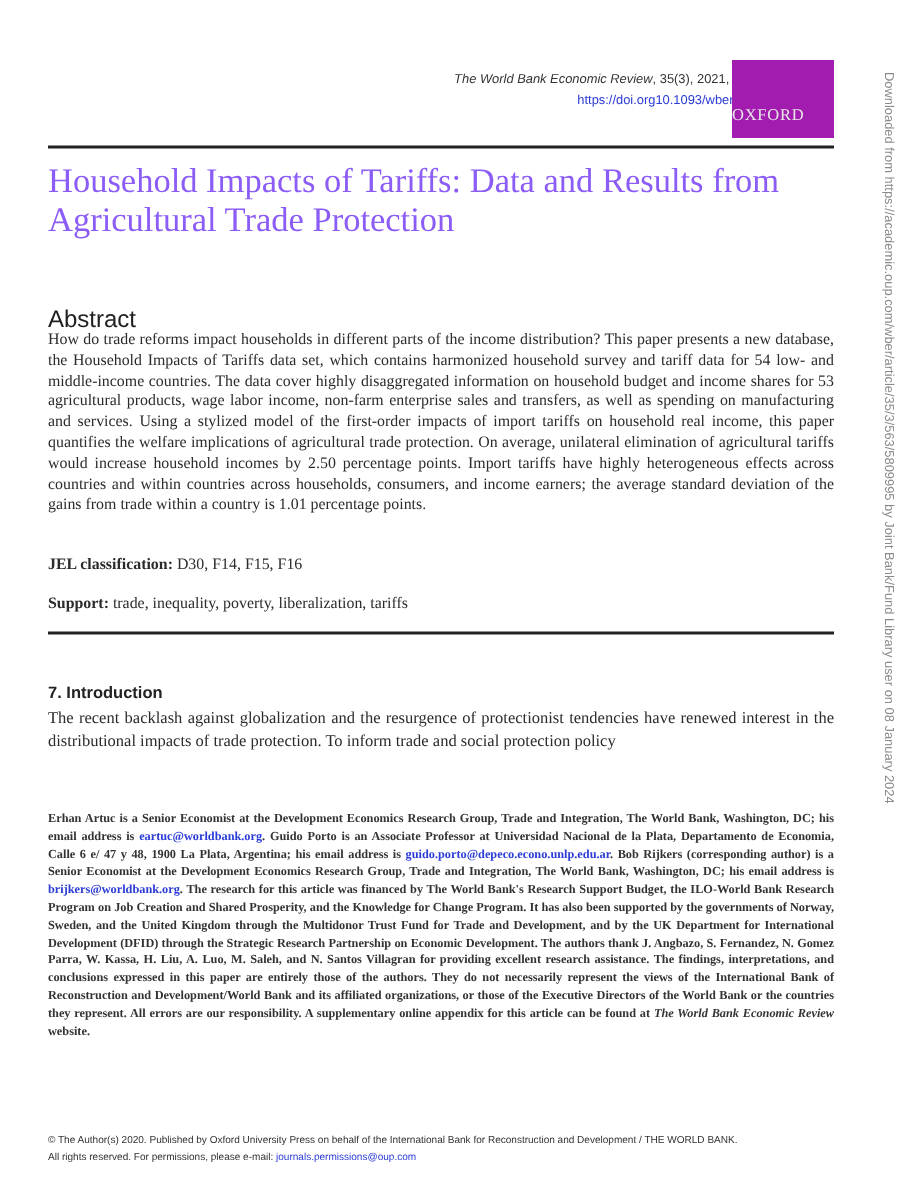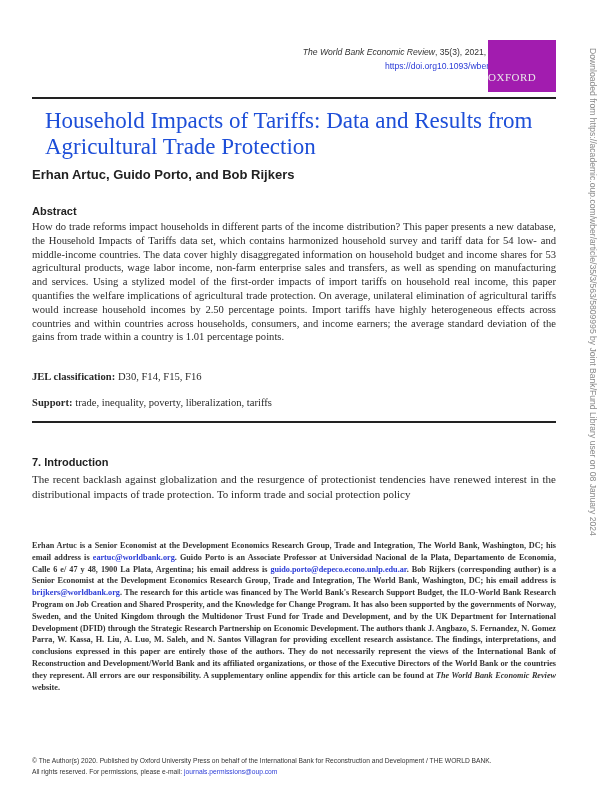--- a/index.html
+++ b/index.html
@@ -5,23 +5,23 @@
     html, body { margin: 0; padding: 0; background: #fff; }
     body { width: 600px; height: 800px; position: relative; overflow: hidden; color: #222; }
     .page { position: absolute; left: 0; top: 0; width: 600px; height: 800px; padding-left: 40px; }
 
     .journal-info { position: absolute; right: 118px; top: 45px; text-align: right; font-family: "Liberation Sans", sans-serif; font-size: 8.6px; line-height: 14px; color: #333; }
     .journal-info .jname { font-style: italic; }
     .journal-info a { color: #2a3bd6; text-decoration: none; }
     .oxford-logo { position: absolute; left: 488px; top: 40px; width: 68px; height: 52px; background: #a21caf; color: #e8e8e8; font-family: "Liberation Serif", serif; font-size: 11px; letter-spacing: 0.5px; text-align: left; box-sizing: border-box; padding-top: 31px; }
 
     .rule-top { position: absolute; left: 32px; top: 97px; width: 524px; height: 2px; background: #222; }
-    .title { position: absolute; left: 45px; top: 108px; width: 530px; font-family: "Liberation Serif", serif; font-size: 23px; line-height: 26px; color: #1d4ed8; margin: 0; font-weight: normal; }
+    .title { position: absolute; left: 32px; top: 108px; width: 530px; font-family: "Liberation Serif", serif; font-size: 23px; line-height: 26px; color: #8b5cf6; margin: 0; font-weight: normal; }
     .authors { position: absolute; left: 32px; top: 167px; font-family: "Liberation Sans", sans-serif; font-weight: bold; font-size: 13px; color: #222; }
-    .abstract-heading { position: absolute; left: 32px; top: 205px; font-family: "Liberation Sans", sans-serif; font-weight: bold; font-size: 11px; color: #222; }
+    .abstract-heading { position: absolute; left: 32px; top: 205px; font-family: "Liberation Sans", sans-serif; font-weight: normal; font-size: 16px; color: #222; }
     .abstract-body { position: absolute; left: 32px; top: 220px; width: 524px; font-family: "Liberation Serif", serif; font-size: 10.6px; line-height: 13.8px; text-align: justify; color: #2b2b2b; margin: 0; }
     .jel { position: absolute; left: 32px; top: 371px; font-family: "Liberation Serif", serif; font-size: 10.6px; color: #2b2b2b; text-align: right; }
     .keywords { position: absolute; left: 32px; top: 397px; font-family: "Liberation Serif", serif; font-size: 10.6px; color: #2b2b2b; }
     .label-b { font-weight: bold; }
 
     .rule-mid { position: absolute; left: 32px; top: 421px; width: 524px; height: 2px; background: #222; }
     .section-heading { position: absolute; left: 32px; top: 456px; font-family: "Liberation Sans", sans-serif; font-weight: bold; font-size: 11px; color: #222; }
     .intro-body { position: absolute; left: 32px; top: 472px; width: 524px; font-family: "Liberation Serif", serif; font-size: 11px; line-height: 15px; text-align: justify; color: #2b2b2b; margin: 0; }
 
     .footnote { position: absolute; left: 32px; top: 540px; width: 524px; font-family: "Liberation Serif", serif; font-size: 8.2px; line-height: 11.8px; text-align: justify; color: #333; margin: 0; font-weight: bold; }
@@ -42,21 +42,20 @@
     <div><span class="jname">The World Bank Economic Review</span><span>, 35(3), 2021, 563–585</span></div>
     <div><a>https://doi.org10.1093/wber/lhaa005</a></div>
     <div>Article</div>
   </div>
 
   <div class="oxford-logo">OXFORD</div>
 
   <div class="rule-top"></div>
 
   <h1 class="title">Household Impacts of Tariffs: Data and Results from Agricultural Trade Protection</h1>
-  <div class="authors">Erhan Artuc, Guido Porto, and Bob Rijkers</div>
 
   <div class="abstract-heading">Abstract</div>
   <p class="abstract-body">How do trade reforms impact households in different parts of the income distribution? This paper presents a new database, the Household Impacts of Tariffs data set, which contains harmonized household survey and tariff data for 54 low- and middle-income countries. The data cover highly disaggregated information on household budget and income shares for 53 agricultural products, wage labor income, non-farm enterprise sales and transfers, as well as spending on manufacturing and services. Using a stylized model of the first-order impacts of import tariffs on household real income, this paper quantifies the welfare implications of agricultural trade protection. On average, unilateral elimination of agricultural tariffs would increase household incomes by 2.50 percentage points. Import tariffs have highly heterogeneous effects across countries and within countries across households, consumers, and income earners; the average standard deviation of the gains from trade within a country is 1.01 percentage points.</p>
 
   <div class="jel"><span class="label-b">JEL classification:</span><span> D30, F14, F15, F16</span></div>
   <div class="keywords"><span class="label-b">Support:</span><span> trade, inequality, poverty, liberalization, tariffs</span></div>
 
   <div class="rule-mid"></div>
 
   <div class="section-heading">7.  Introduction</div>

